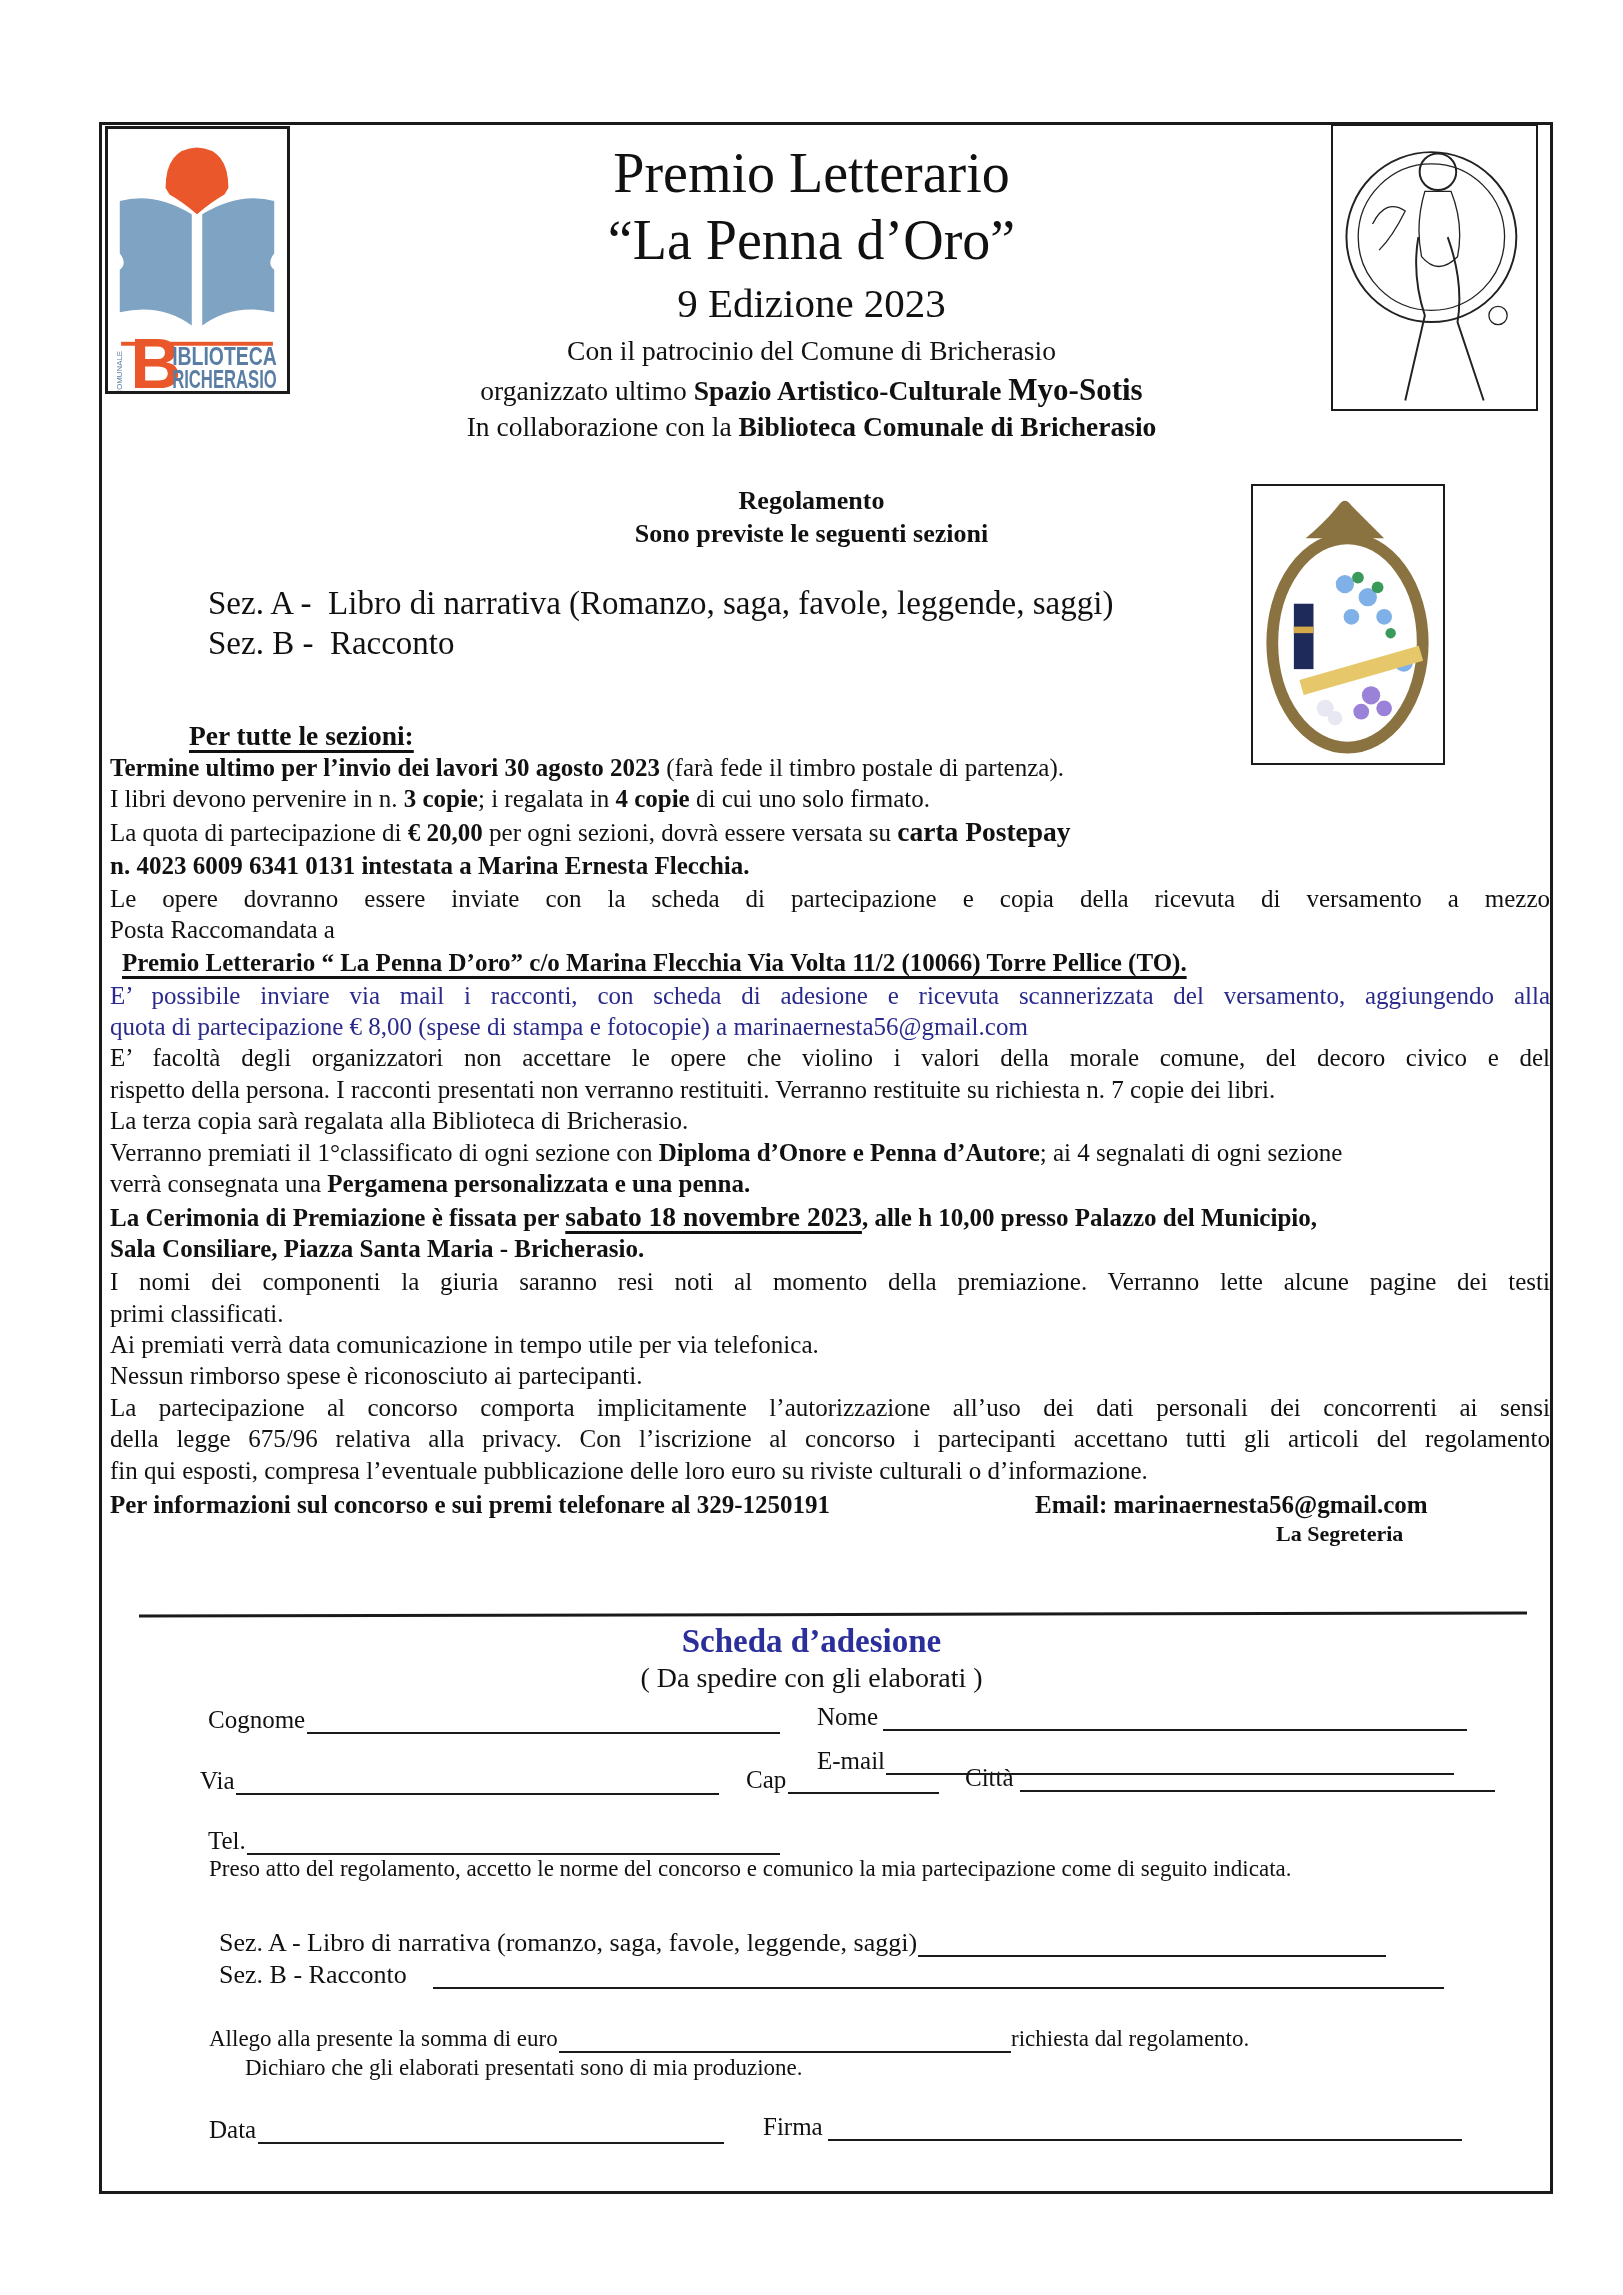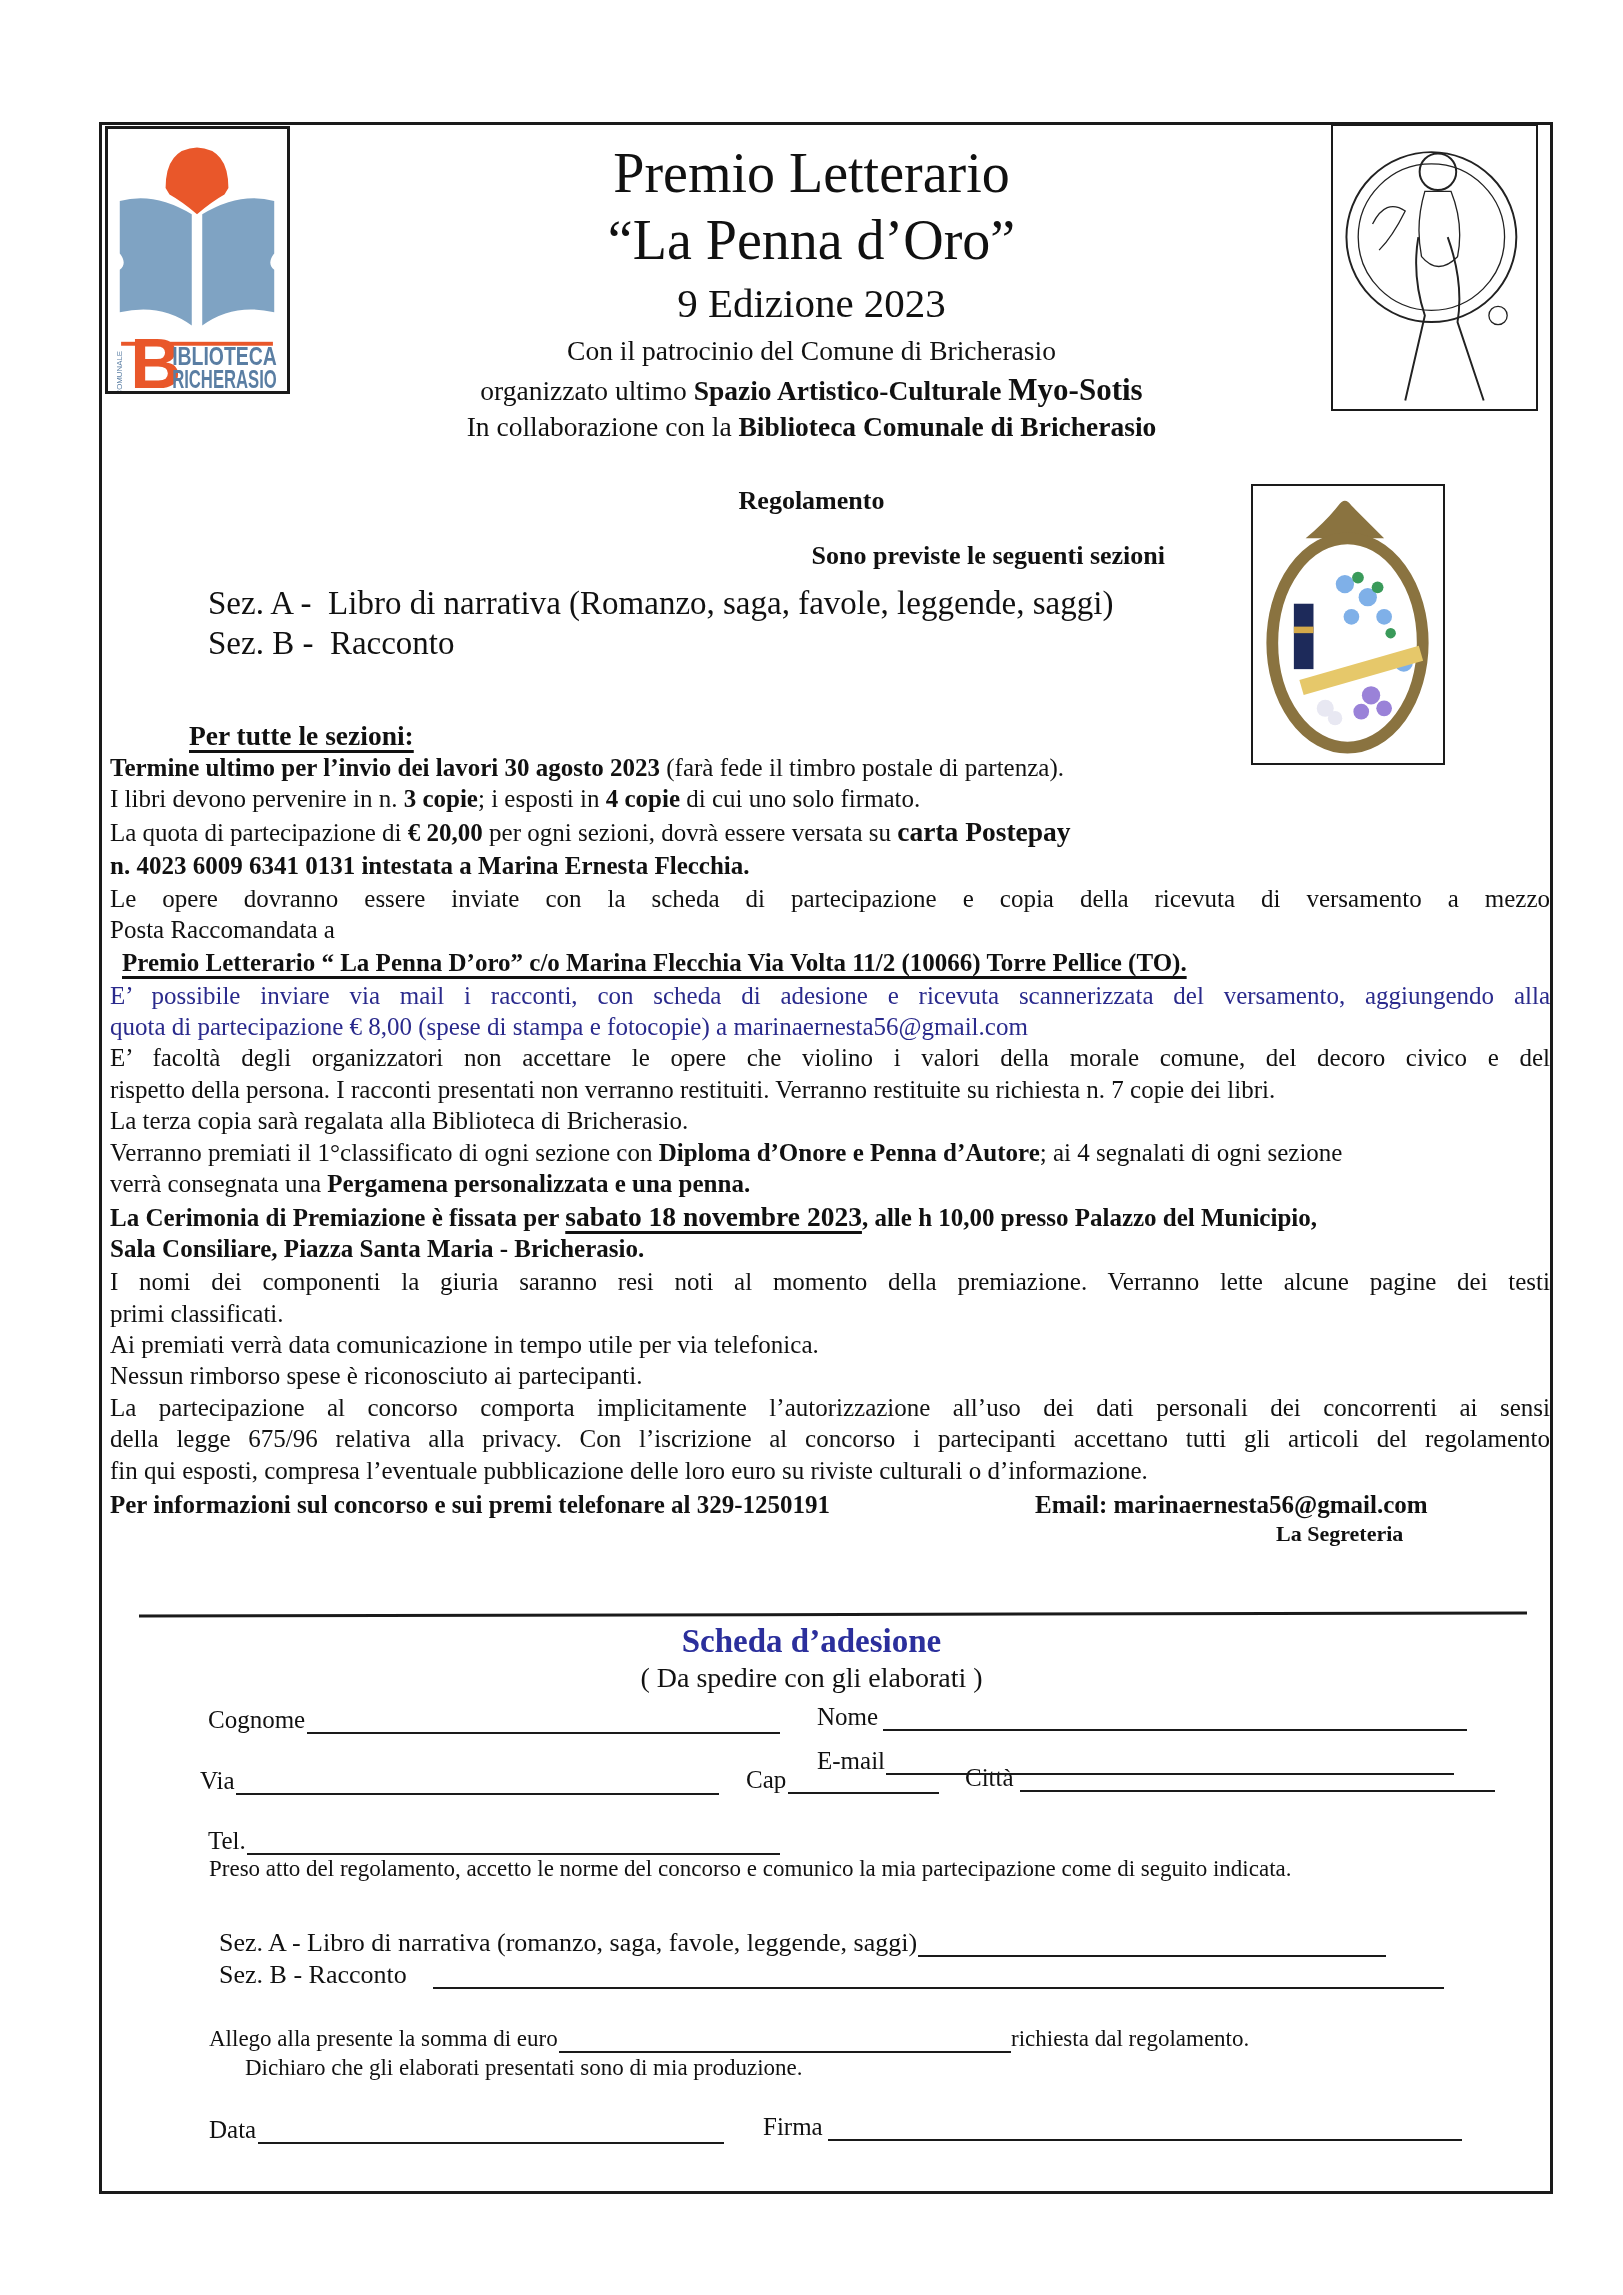--- a/index.html
+++ b/index.html
@@ -78,21 +78,21 @@
     <circle cx="150" cy="170" r="112" fill="none" stroke="#222" stroke-width="2"></circle>
     <path d="M130 170 Q120 230 140 290 L110 420 M175 170 Q200 240 190 300 L230 420" fill="none" stroke="#222" stroke-width="3"></path>
     <circle cx="160" cy="70" r="28" fill="none" stroke="#222" stroke-width="3"></circle>
     <path d="M140 100 Q125 150 135 200 Q160 230 190 200 Q200 150 180 100 Z" fill="none" stroke="#222" stroke-width="2"></path>
     <path d="M60 150 Q80 110 110 130 Q90 170 70 190" fill="none" stroke="#222" stroke-width="2"></path>
     <circle cx="252" cy="290" r="14" fill="none" stroke="#222" stroke-width="2"></circle>
   </svg>
 </div>
 
 <div class="abs reg center" style="top:484px;">Regolamento</div>
-<div class="abs reg center" style="top:539px;text-align:right;">Sono previste le seguenti sezioni</div>
+<div class="abs reg center" style="top:517px;">Sono previste le seguenti sezioni</div>
 
 <div class="abs art2">
   <svg width="189" height="276" viewBox="0 0 288 422">
     <path d="M130 30 Q140 15 150 30 Q175 55 200 80 L80 80 Q110 55 130 30 Z" fill="#8a7340"></path>
     <ellipse cx="144" cy="240" rx="115" ry="160" fill="#ffffff" stroke="#8a7340" stroke-width="18"></ellipse>
     <g fill="#7fb0e8">
         <circle cx="140" cy="150" r="14"></circle>
         <circle cx="175" cy="170" r="14"></circle>
         <circle cx="200" cy="200" r="12"></circle>
         <circle cx="150" cy="200" r="12"></circle>
@@ -121,21 +121,21 @@
 <div class="abs sez" style="top:583px;">
   <span>Sez. A -</span>&nbsp;&nbsp;<span>Libro di narrativa (Romanzo, saga, favole, leggende, saggi)</span>
 </div>
 <div class="abs sez" style="top:623px;">
   <span>Sez. B -</span>&nbsp;&nbsp;<span>Racconto</span>
 </div>
 
 <div class="abs body-text" style="top:0;">
   <div class="line b u" style="left:79px; top:721px; font-size:27.5px;">Per tutte le sezioni:</div>
   <div class="line" style="left:0; top:753px;"><b>Termine ultimo  per l’invio dei lavori 30 agosto 2023</b><span> (farà fede il timbro postale di partenza).</span></div>
-  <div class="line" style="left:0; top:784px;"><span>I libri devono pervenire in n. </span><b>3 copie</b><span>; i esposti in </span><b>4 copie</b><span> di cui uno solo firmato.</span></div>
+  <div class="line" style="left:0; top:784px;"><span>I libri devono pervenire in n. </span><b>3 copie</b><span>; i regalata in </span><b>4 copie</b><span> di cui uno solo firmato.</span></div>
   <div class="line" style="left:0; top:817px;"><span>La quota di partecipazione di </span><b>€ 20,00</b><span> per ogni sezioni, dovrà essere versata su </span><b style="font-size:27.5px">carta Postepay</b></div>
   <div class="line b" style="left:0; top:851px;">n.  4023 6009 6341 0131   intestata a Marina Ernesta Flecchia.</div>
   <div class="line" style="left:0; top:884px; width:1440px;">
       <div class="just" style="width:1440px">Le opere dovranno essere inviate con la scheda di partecipazione e copia  della ricevuta di versamento a mezzo</div>
     </div>
   <div class="line" style="left:0; top:915px;">Posta Raccomandata a</div>
   <div class="line b u" style="left:0; top:948px; text-decoration-thickness:2.6px;margin-left:12px;">Premio Letterario “ La Penna D’oro” c/o Marina Flecchia  Via Volta 11/2 (10066) Torre Pellice (TO).</div>
   <div class="line blue" style="left:0; top:981px; width:1440px;">
       <div class="just" style="width:1440px">E’ possibile inviare via mail i racconti, con  scheda di adesione e ricevuta scannerizzata del versamento, aggiungendo alla</div>
     </div>

